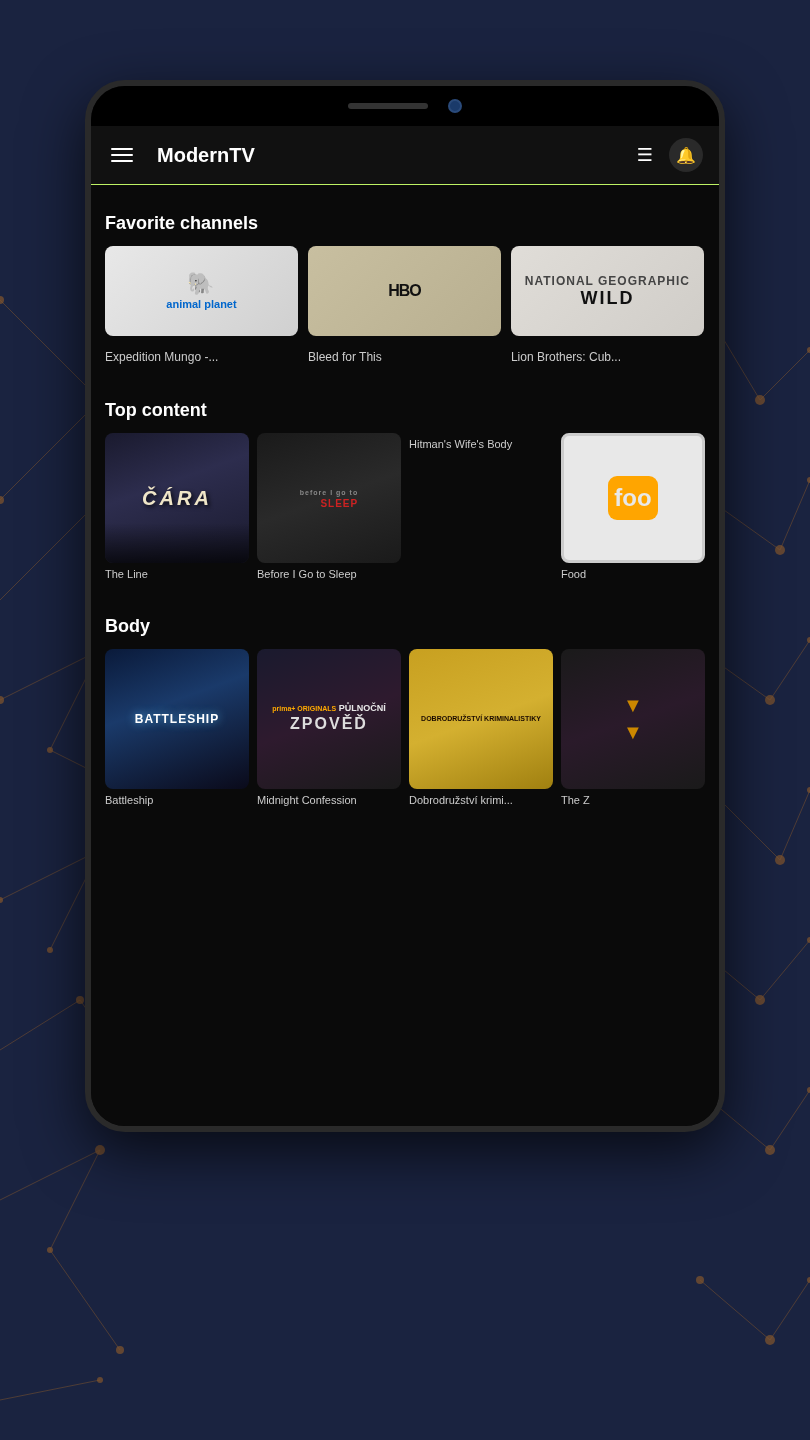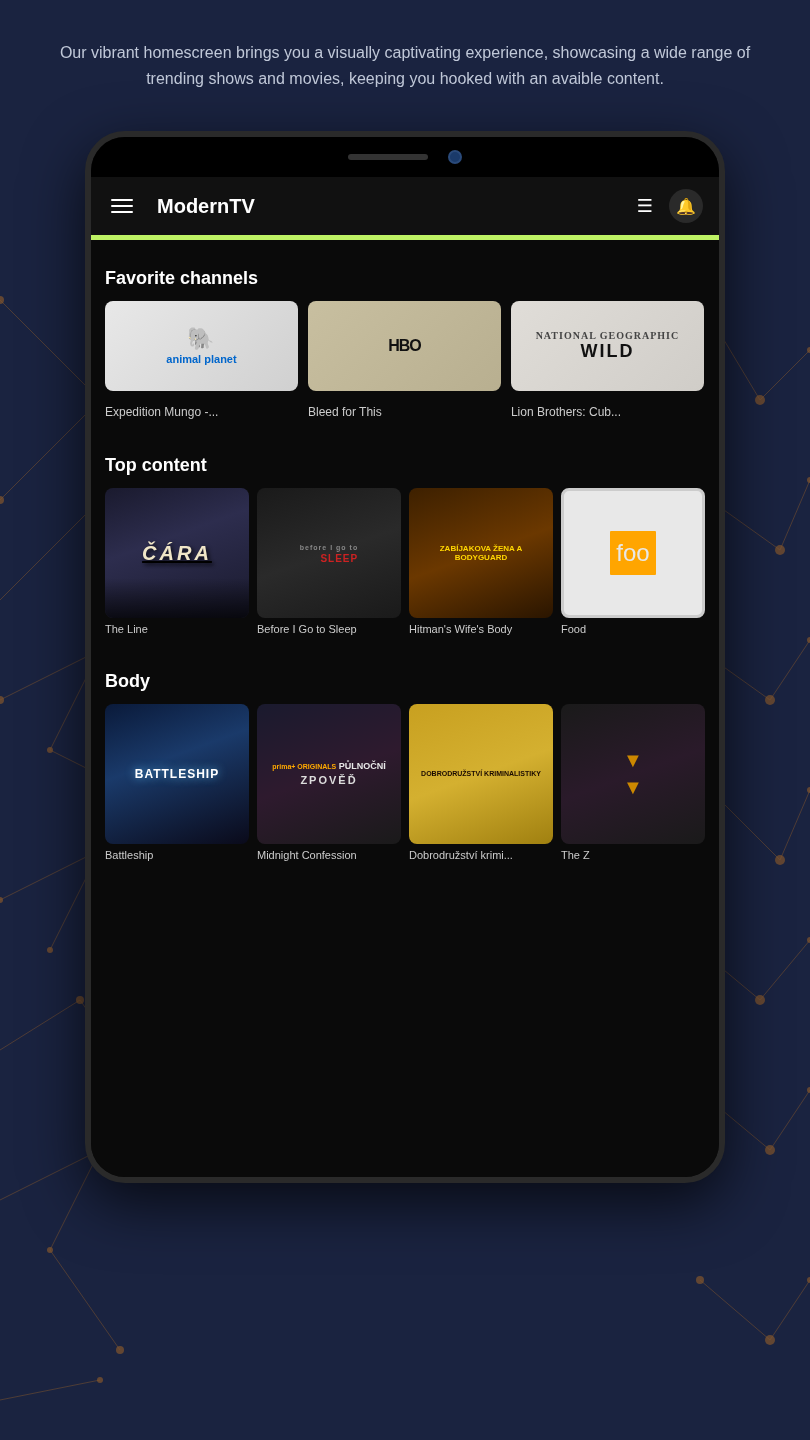--- a/index.html
+++ b/index.html
@@ -91,21 +91,21 @@
       background: #0a0a0a;
       min-height: 1000px;
     }
 
     
     .app-header {
       background: #111;
       display: flex;
       align-items: center;
       padding: 12px 16px;
-      border-bottom: 5px solid #bef264;
+      border-bottom: 1px solid #bef264;
     }
     .hamburger-icon {
       display: flex;
       flex-direction: column;
       gap: 4px;
       cursor: pointer;
       padding: 4px;
     }
     .hamburger-icon span {
       display: block;
@@ -204,26 +204,25 @@
     .hbo-logo {
       font-size: 16px;
       font-weight: 900;
       color: #111;
       letter-spacing: -1px;
     }
     .nat-geo-logo {
       text-align: center;
     }
     .nat-geo-text {
-      font-size: 10px;
+      font-size: 12px;
       color: #444;
       font-weight: 700;
       letter-spacing: 1px;
       display: block;
-      font-family: Liberation Serif, serif;
     }
     .nat-geo-wild {
       font-size: 18px;
       font-weight: 900;
       color: #111;
       letter-spacing: 2px;
     }
     .channel-name {
       color: #ccc;
       font-size: 12px;
@@ -259,21 +258,20 @@
       text-overflow: ellipsis;
     }
 
     
     .poster-cara {
       background: linear-gradient(160deg, #1a1a2e 0%, #2d2d4e 40%, #1a1a2e 100%);
       display: flex;
       align-items: center;
       justify-content: center;
       position: relative;
-      text-decoration: underline;
     }
     .poster-cara-text {
       color: #f0e6c8;
       font-size: 20px;
       font-weight: 900;
       letter-spacing: 3px;
       text-shadow: 2px 2px 4px rgba(0,0,0,0.8);
       font-style: italic;
     }
     .poster-cara-overlay {
@@ -318,25 +316,25 @@
     }
     .poster-food {
       background: #e8e8e8;
       display: flex;
       align-items: center;
       justify-content: center;
       border: 3px solid #ccc;
     }
     .poster-food-text {
       font-size: 24px;
-      font-weight: 400;
+      font-weight: 700;
       color: #e8e8e8;
       background: #ffa500;
       padding: 8px 6px;
-      border-radius: 1px;
+      border-radius: 9px;
     }
 
     
     .drama-row {
       display: flex;
       gap: 8px;
       overflow: hidden;
     }
     .drama-item {
       flex: 0 0 calc(25% - 6px);
@@ -379,21 +377,21 @@
       flex-direction: column;
     }
     .midnight-text {
       color: #e8e8e8;
       font-size: 9px;
       font-weight: 700;
       text-align: center;
       line-height: 1.3;
     }
     .midnight-sub {
-      font-size: 11px;
+      font-size: 16px;
       color: #ddd;
       font-weight: 900;
       letter-spacing: 2px;
     }
     .prima-badge {
       font-size: 7px;
       color: #ffaa00;
       font-weight: 700;
       margin-bottom: 4px;
     }
@@ -514,21 +512,20 @@
       <circle cx="700" cy="1280" r="4"></circle>
       <circle cx="770" cy="1340" r="5"></circle>
       <circle cx="810" cy="1280" r="3"></circle>
     </g>
   </svg>
 </div>
 
 <div class="page-content">
 
   <div class="header-text">
-    <div class="header-subtitle">Our vibrant homescreen brings you a visually captivating experience, showcasing a wide range of trending shows and movies, keeping you hooked with an avaible content.</div>
   </div>
 
   <div class="phone-wrapper">
     <div class="phone-frame">
 
       <div class="phone-notch-bar">
         <div class="phone-speaker"></div>
         <div class="phone-camera"></div>
       </div>
 
@@ -599,23 +596,20 @@
               <div class="content-thumb poster-before">
                 <div class="before-sleep-text">
                   <span class="before-i">before I go to</span><br>
                   <span>SLEEP</span>
                 </div>
               </div>
               <div class="content-name">Before I Go to Sleep</div>
             </div>
 
             <div class="content-item">
-              <div class="content-thumb poster-hitman">
-                <div class="poster-hitman-text">ZABÍJAKOVA ŽENA A BODYGUARD</div>
-              </div>
               <div class="content-name">Hitman's Wife's Body</div>
             </div>
 
             <div class="content-item">
               <div class="content-thumb poster-food">
                 <div class="poster-food-text">foo</div>
               </div>
               <div class="content-name">Food</div>
             </div>
 

